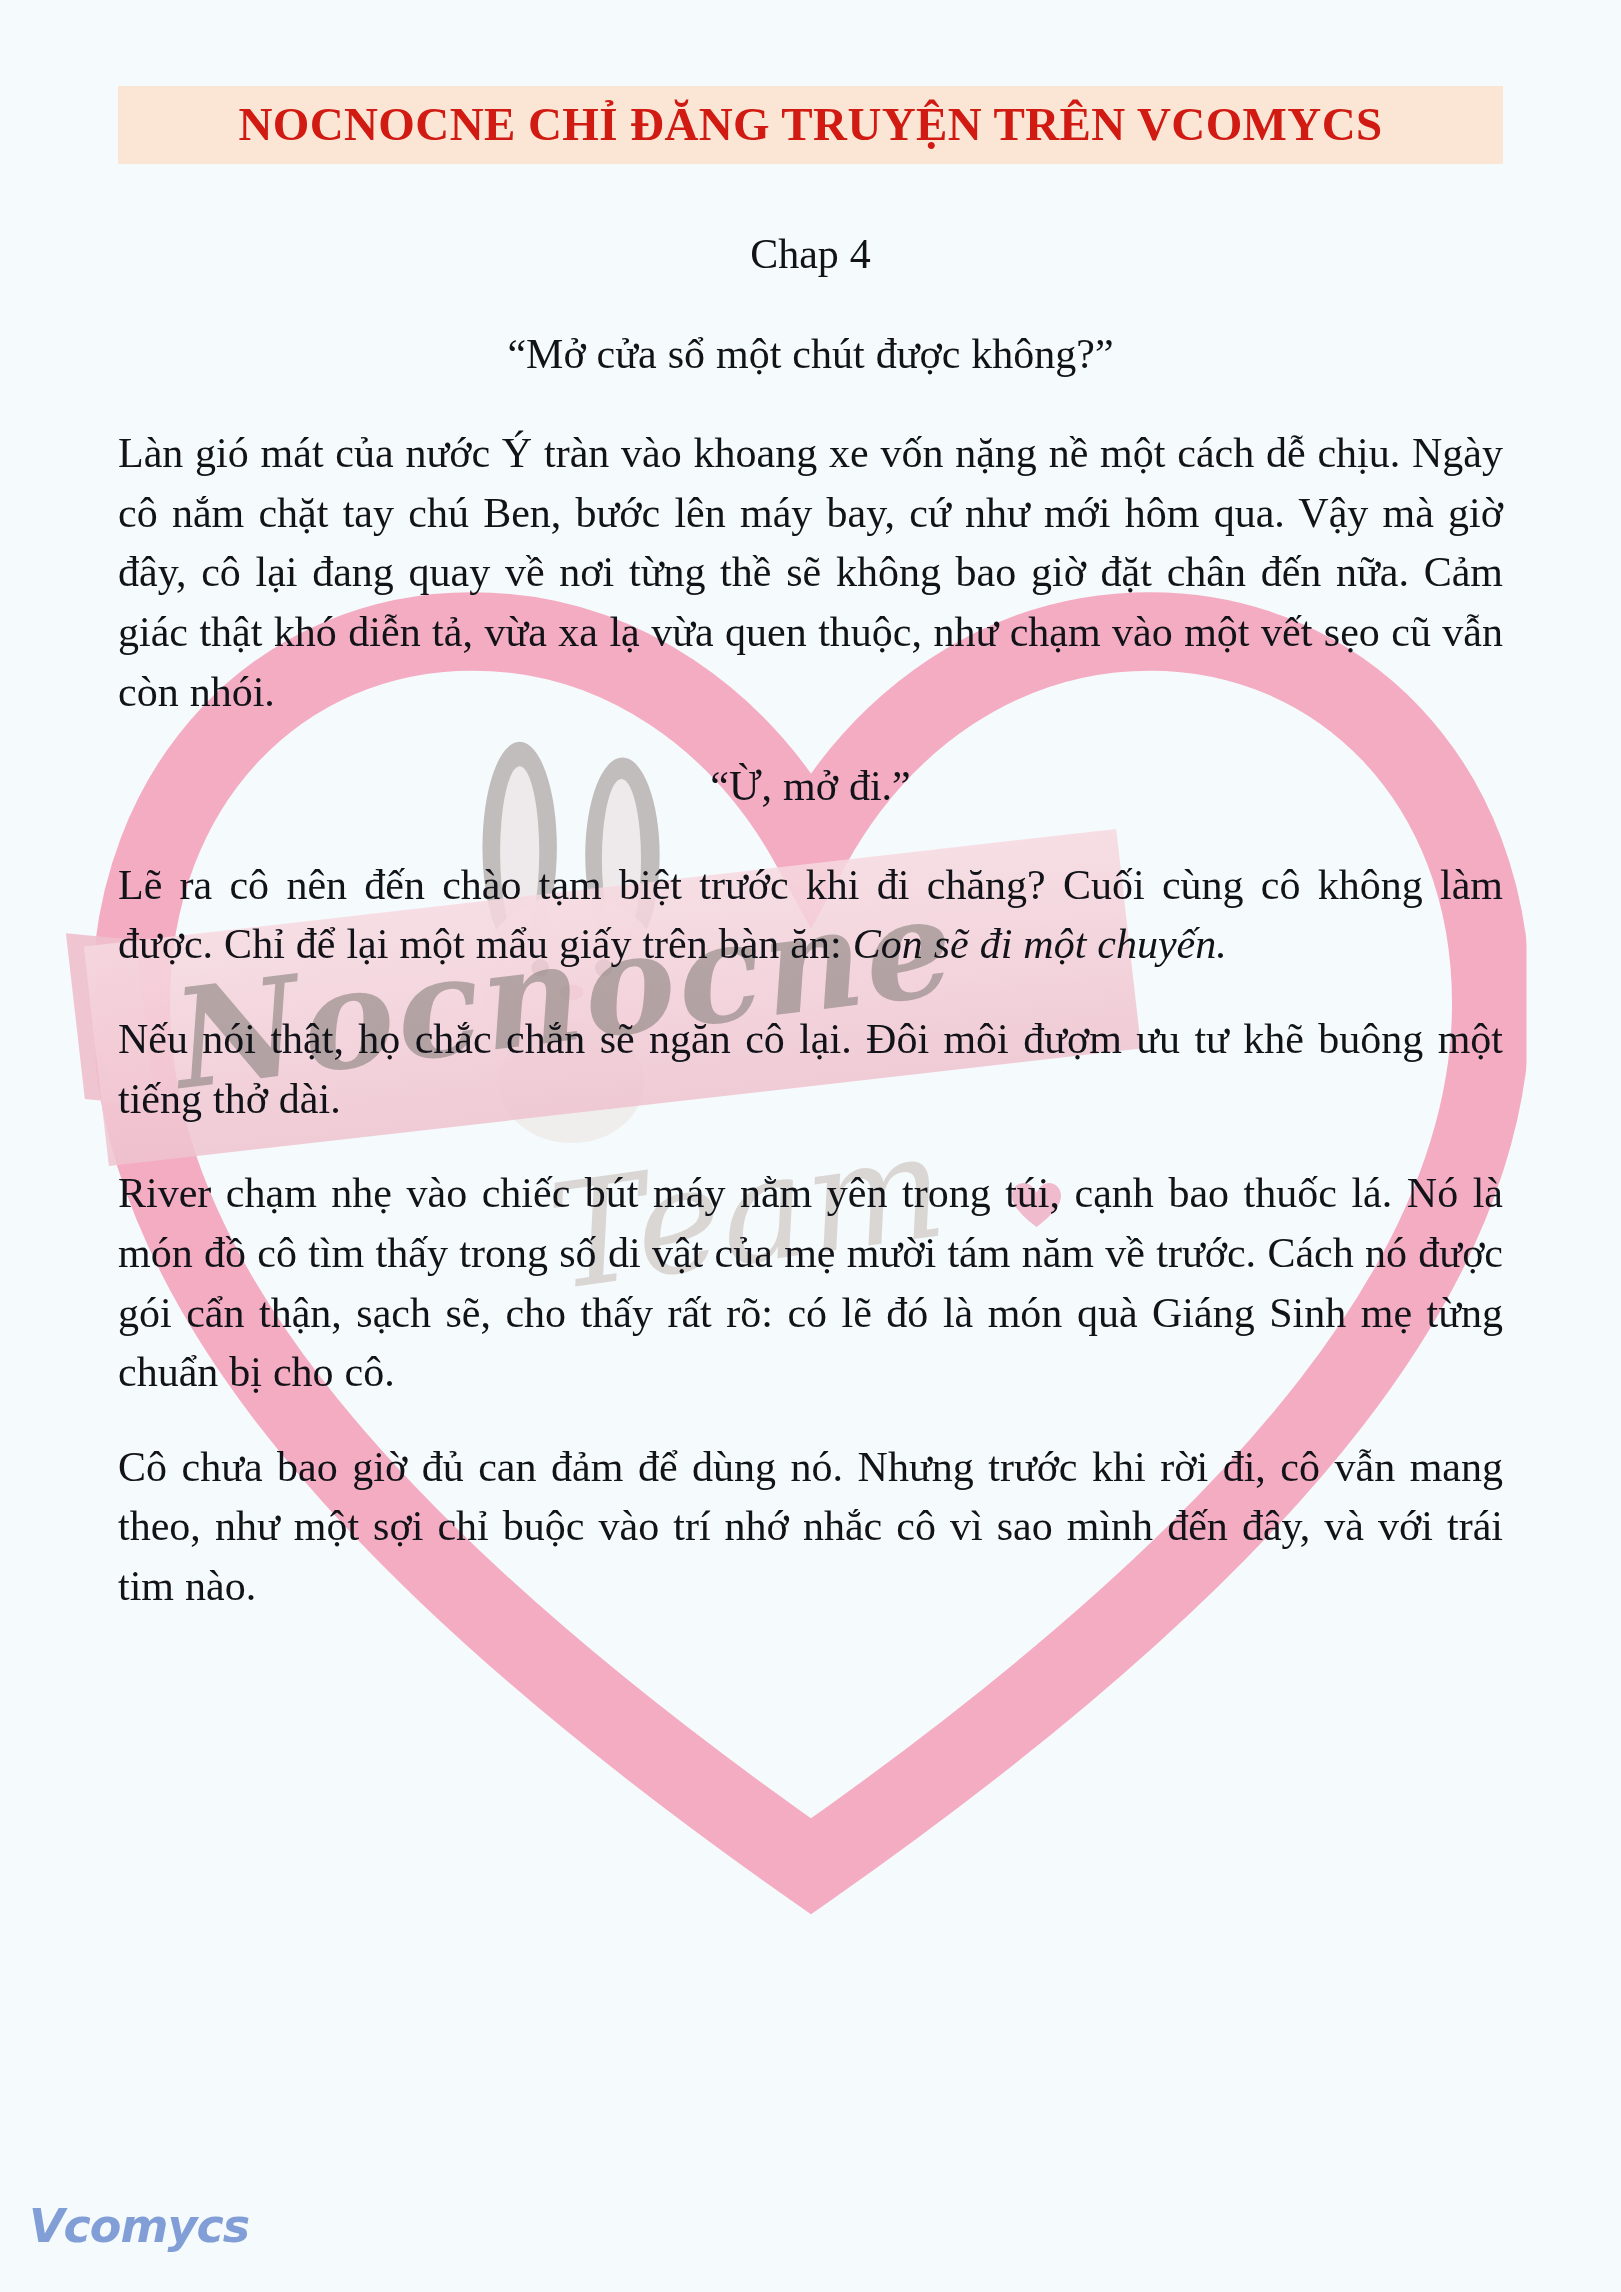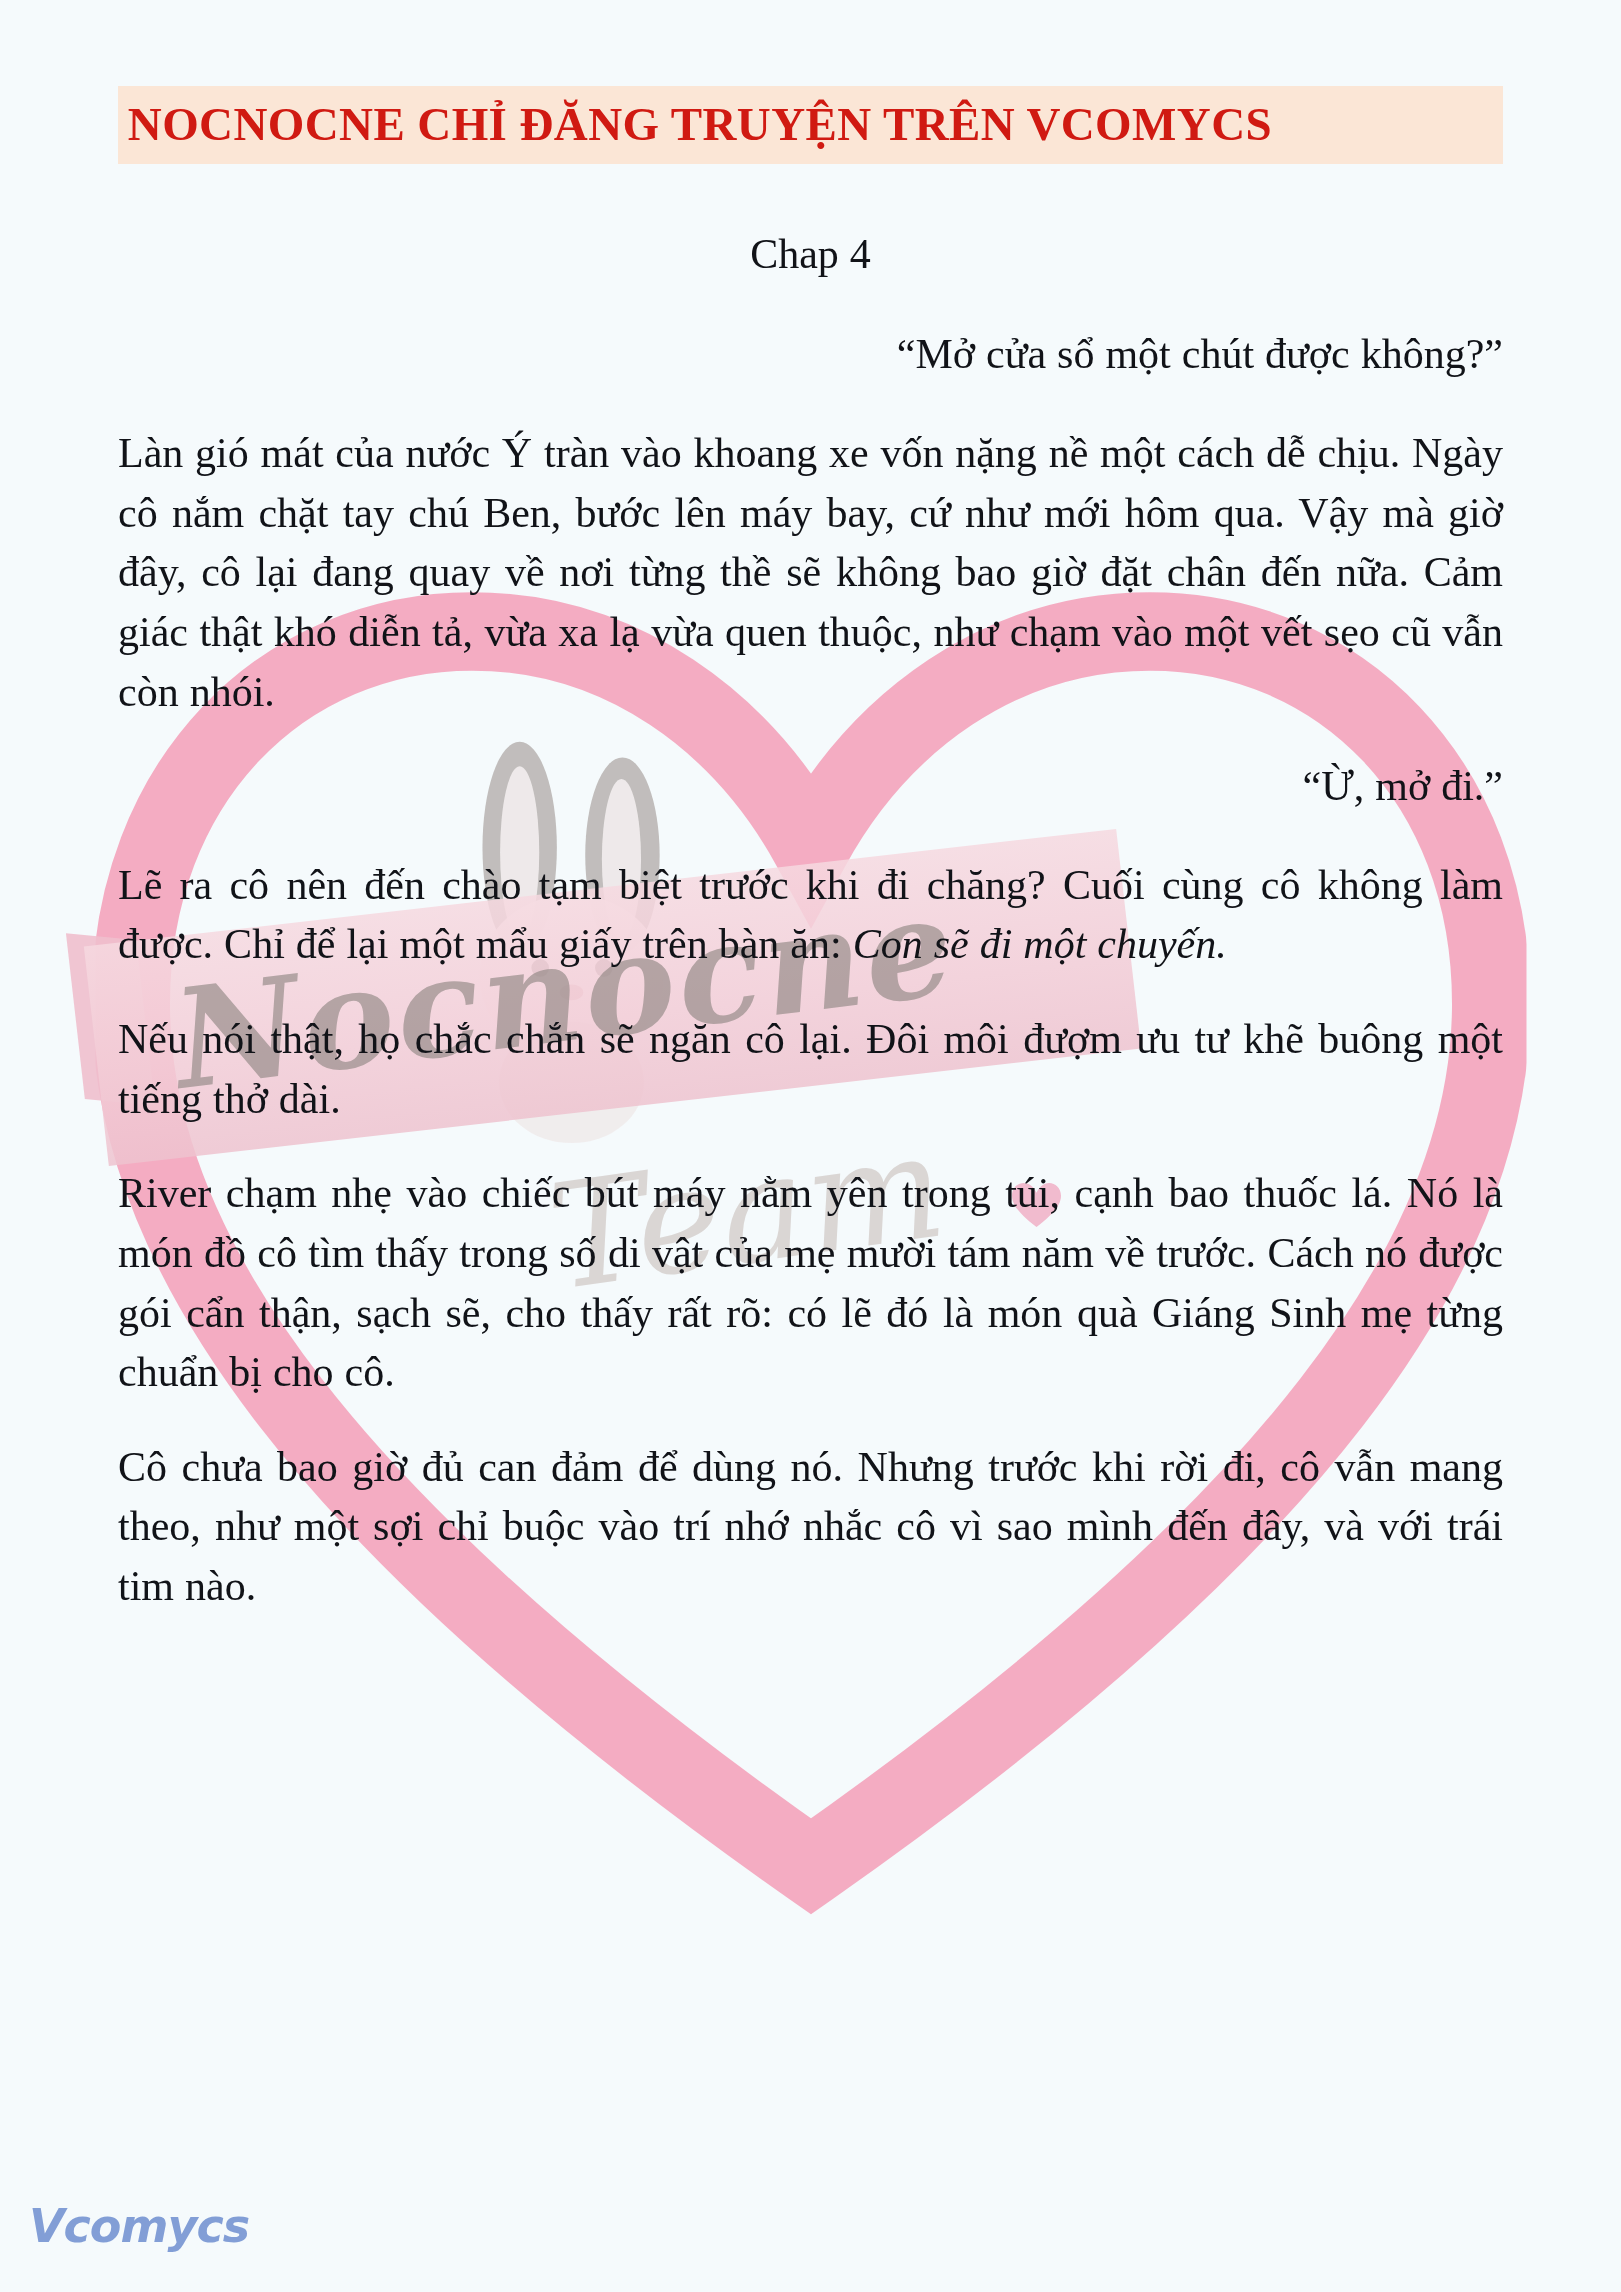--- a/index.html
+++ b/index.html
@@ -102,21 +102,21 @@
     z-index: 2;
     padding: 0 118px;
     box-sizing: border-box;
     width: 1621px;
   }
 
   .banner-title {
     margin: 0;
     margin-top: 86px;
     background: #fbe6d6;
-    text-align: left;
+    text-align: center;
     color: #d01a12;
     font-family: "Liberation Serif", "DejaVu Serif", serif;
     font-weight: bold;
     font-size: 47px;
     line-height: 1.28;
     letter-spacing: 0.4px;
     padding: 7.8px 9.8px 9.8px 9.8px;
     white-space: nowrap;
   }
 
@@ -133,21 +133,21 @@
     text-justify: inter-word;
     font-family: "Liberation Serif", "DejaVu Serif", serif;
     word-spacing: 0.5px;
   }
   p.para.noindent-last:last-child { margin-bottom: 12px; }
 
   p.chapter {
     text-align: center;
     margin-bottom: 41px;
   }
-  p.quote { text-align: right; margin-bottom: 39px; }
+  p.quote { text-align: center; margin-bottom: 39px; }
 
   .it { font-style: italic; font-family: Liberation Serif, serif; }
 
   .footer-logo {
     position: absolute;
     left: 29px;
     bottom: 25.5px;
     z-index: 3;
     width: 294px;
     height: 84px;

